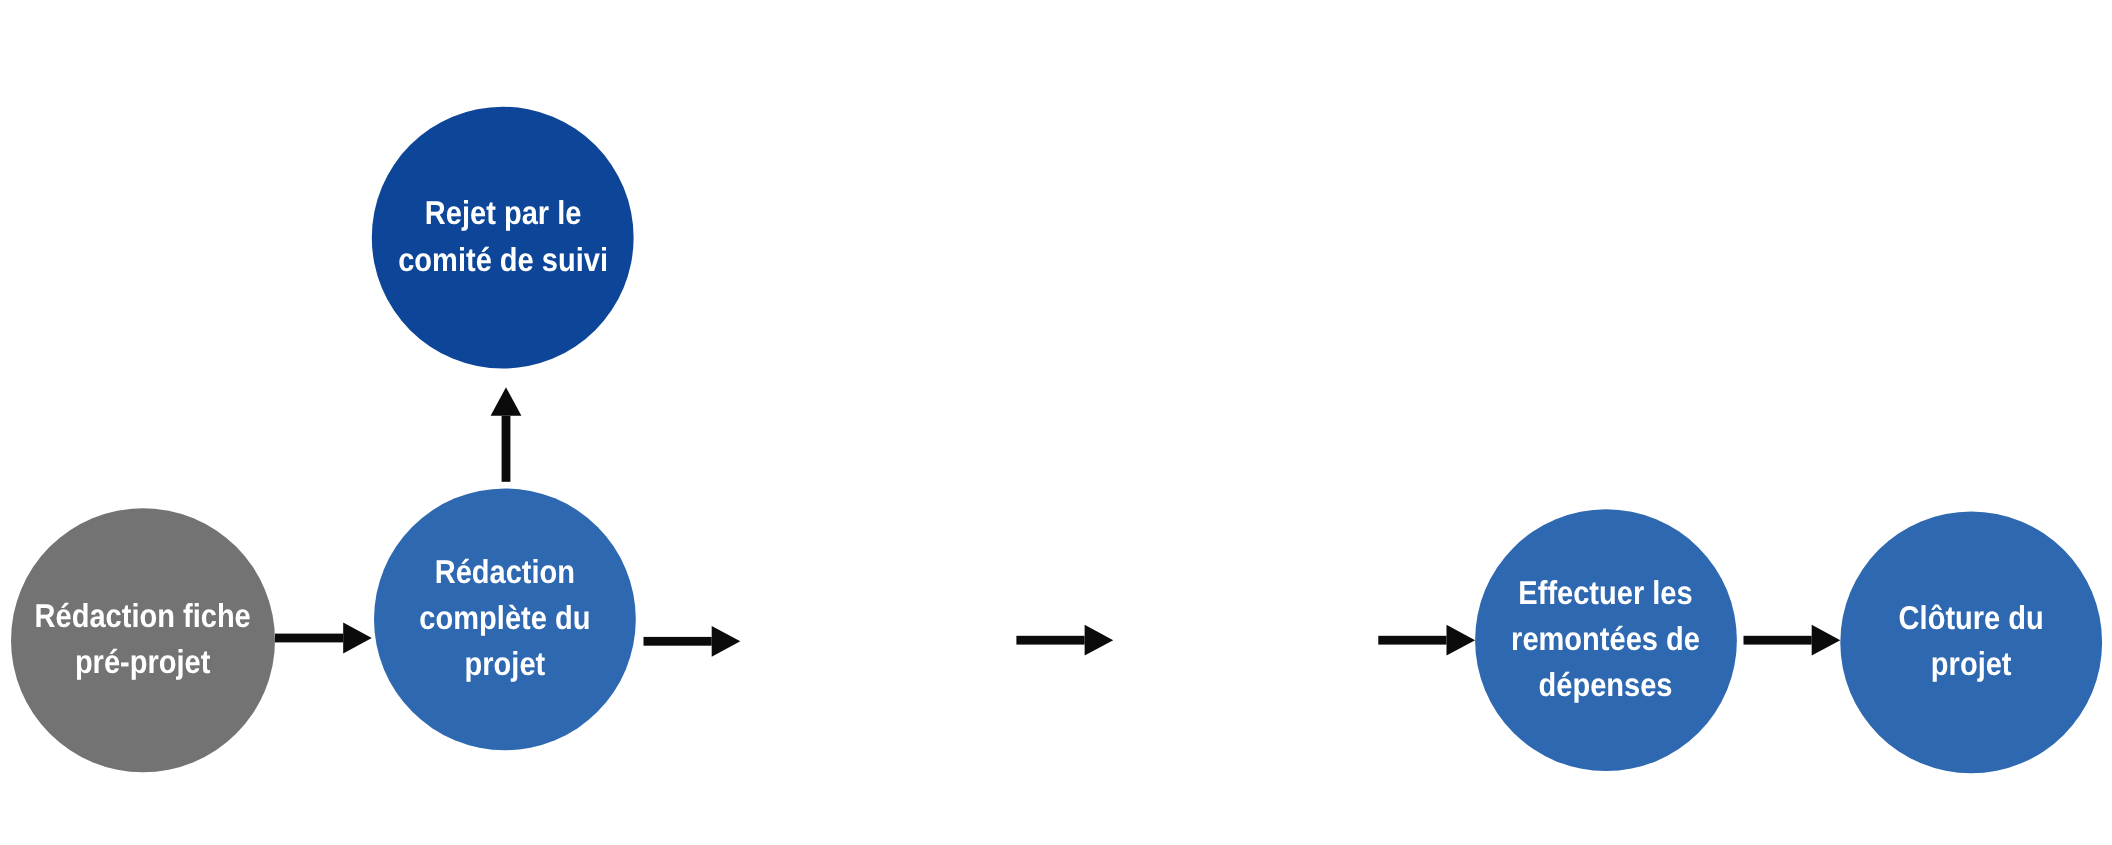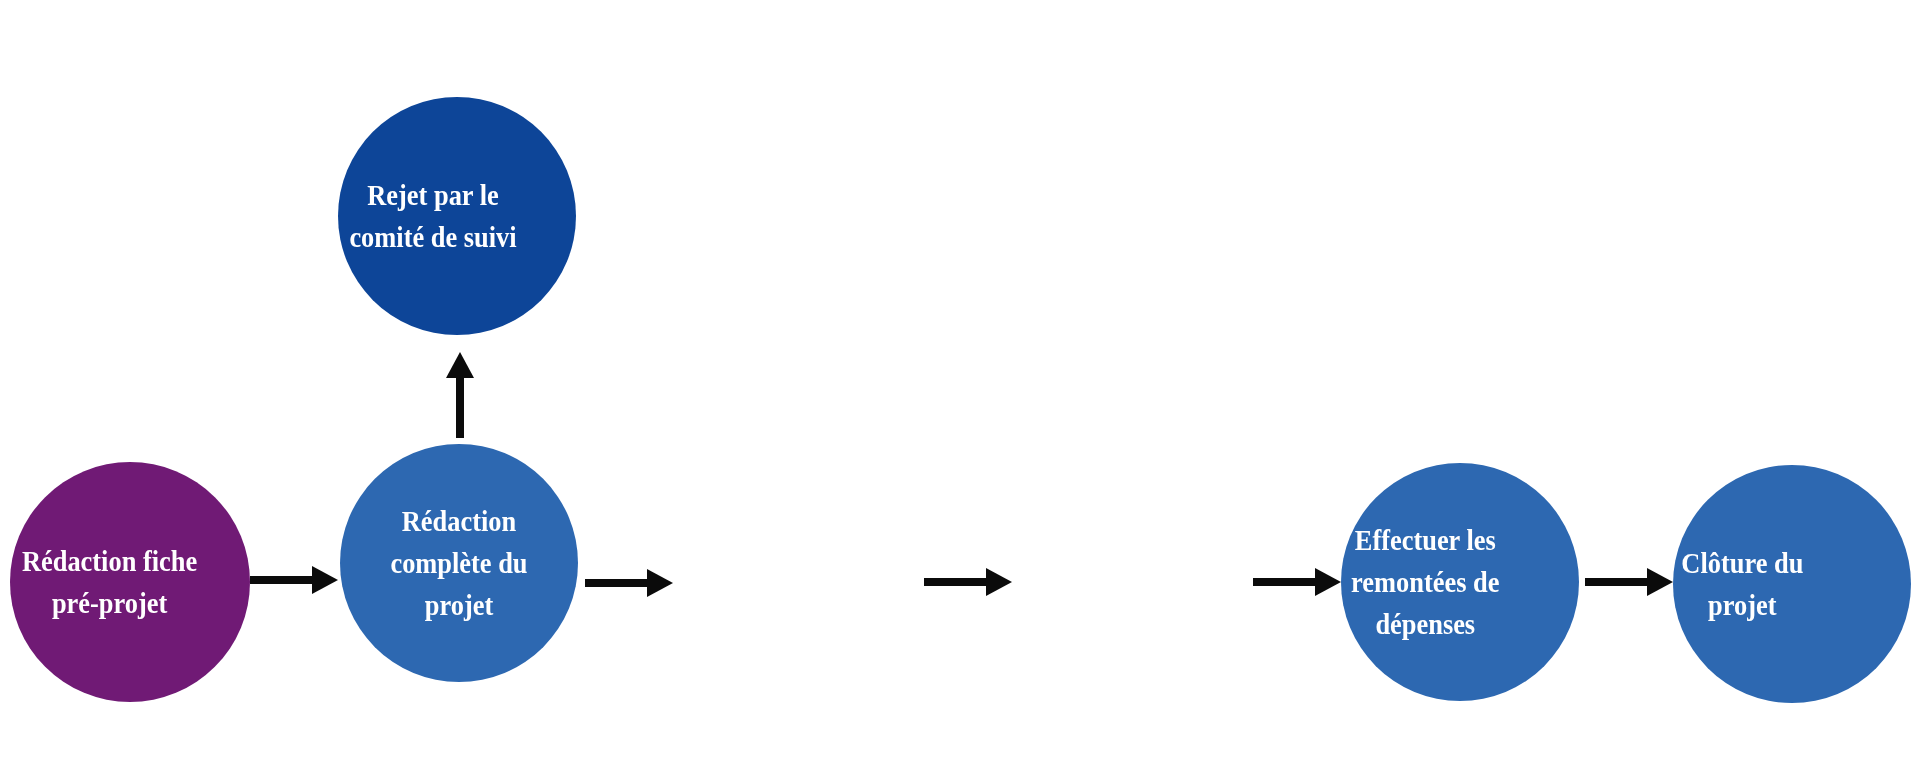--- a/index.html
+++ b/index.html
@@ -9,34 +9,34 @@
     height: 768px;
     background: #ffffff;
     overflow: hidden;
     font-family: "Liberation Sans", sans-serif;
   }
   .node {
     position: absolute;
     border-radius: 50%;
     display: flex;
     align-items: center;
+    justify-content: center;
     text-align: center;
-    font-family: Liberation Serif, serif;
   }
   .node-label {
     color: #ffffff;
     font-weight: 700;
     font-size: 30px;
     line-height: 42px;
     white-space: pre-line;
     transform: scaleX(0.88);
     transform-origin: center;
     letter-spacing: 0;
   }
-  .node--start   { background: #701a75; }
+  .node--start   { background: #737373; }
   .node--process { background: #2d68b1; }
   .node--reject  { background: #0d4598; }
 
   #node-pre-projet     { left: 10px;   top: 462px; width: 240px; height: 240px; }
   #node-redaction      { left: 340px;  top: 444px; width: 238px; height: 238px; }
   #node-rejet          { left: 338px;  top: 97px;  width: 238px; height: 238px; }
   #node-validation     { left: 682px;  top: 464px; width: 238px; height: 238px; }
   #node-mise-en-oeuvre { left: 1011px; top: 463px; width: 238px; height: 238px; }
   #node-remontees      { left: 1341px; top: 463px; width: 238px; height: 238px; }
   #node-cloture        { left: 1673px; top: 465px; width: 238px; height: 238px; }

